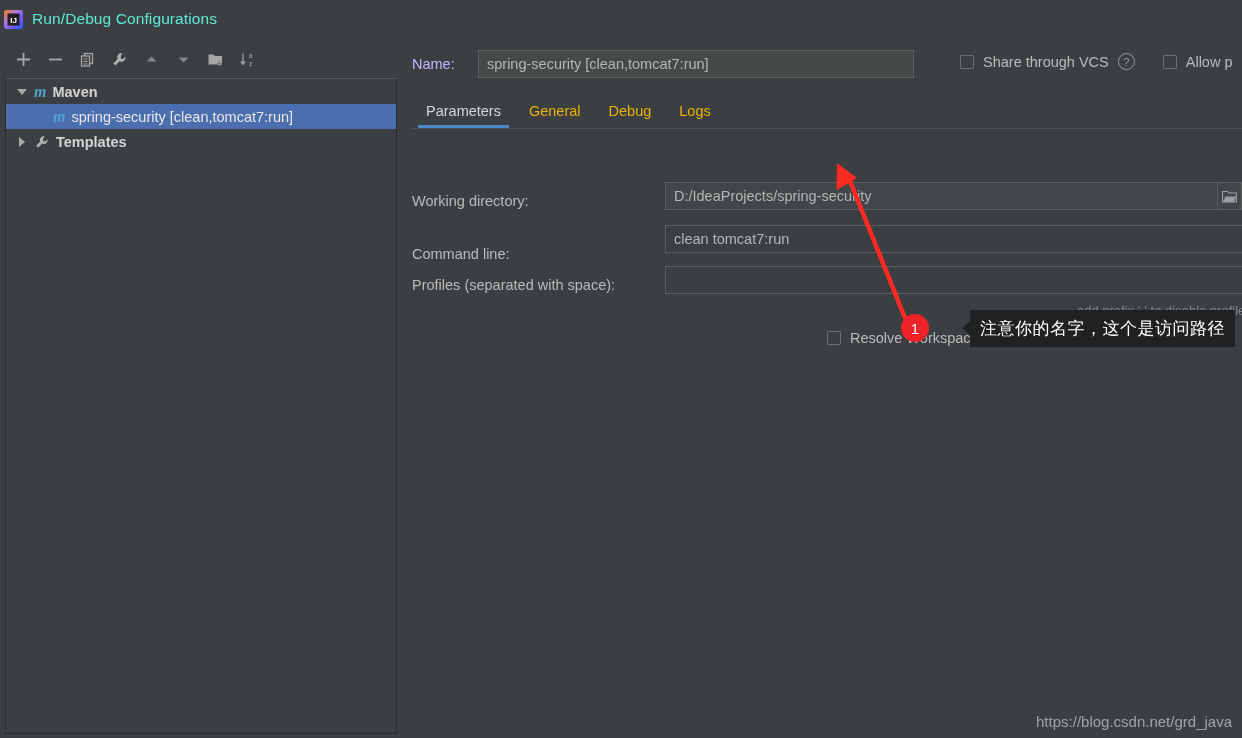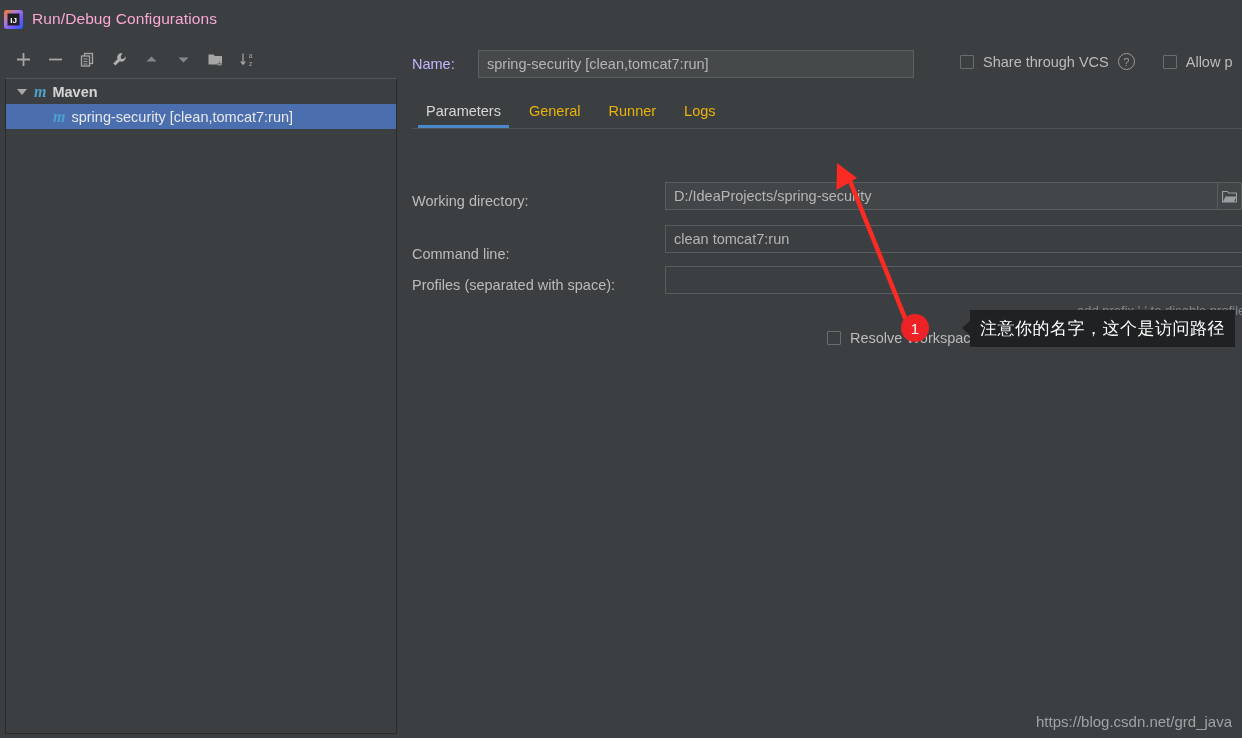--- a/index.html
+++ b/index.html
@@ -32,21 +32,21 @@
   .app-logo {
     width: 19px; height: 19px;
     position: relative;
     margin-right: 9px;
     flex: none;
     border-radius: 2px;
     overflow: hidden;
   }
   .titlebar-title {
     font-size: 15.5px;
-    color: #f9a8d4;
+    color: #5eead4;
     letter-spacing: 0.1px;
     white-space: nowrap;
   }
 
   
   .left-pane {
     position: absolute;
     left: 0; top: 38px;
     width: 400px;
     height: 700px;
@@ -408,20 +408,31 @@
         </span>
       <span class="maven-m">m</span>
       <span>Maven</span>
     </div>
 
     <div class="tree-row child selected">
       <span class="maven-m">m</span>
       <span class="tree-label-sel">spring-security [clean,tomcat7:run]</span>
     </div>
 
+    <div class="tree-row group">
+      <span class="twisty">
+          <span class="tri-right"></span>
+        </span>
+      <span class="wrench-mini">
+        <svg width="16" height="16" viewBox="0 0 17 17">
+          <path d="M11.2 2.2 a4.2 4.2 0 0 0 -4.6 5.9 L2.3 12.4 l2.1 2.1 l4.3 -4.3 a4.2 4.2 0 0 0 5.9 -4.6 l-2.4 2.4 l-2.2 -0.3 l-0.3 -2.2 z" fill="#b0b0b0"></path>
+        </svg>
+      </span>
+      <span>Templates</span>
+    </div>
 
   </div>
 </div>
 
 <div class="right-pane">
 
   <div class="name-row">
     <span class="name-label">Name:</span>
     <input class="name-input" type="text" value="spring-security [clean,tomcat7:run]" style="">
   </div>
@@ -430,21 +441,21 @@
     <span class="cbx"></span>
     <span class="cbx-label">Share through VCS</span>
     <span class="help-icon">?</span>
     <span class="cbx" style="margin-left:28px;"></span>
     <span class="cbx-label">Allow p</span>
   </div>
 
   <div class="tabs">
     <div class="tab active">Parameters</div>
     <div class="tab">General</div>
-    <div class="tab">Runner</div>
+    <div class="tab">Debug</div>
     <div class="tab">Logs</div>
   </div>
   <div class="tab-divider"></div>
 
   <div class="form-area">
 
     <div class="frow" style="top:46px;">
       <span class="flabel">Working directory:</span>
     </div>
     <input class="finput filled" type="text" style="left: 265px; top: 46px; width: 553px;" value="D:/IdeaProjects/spring-security">

